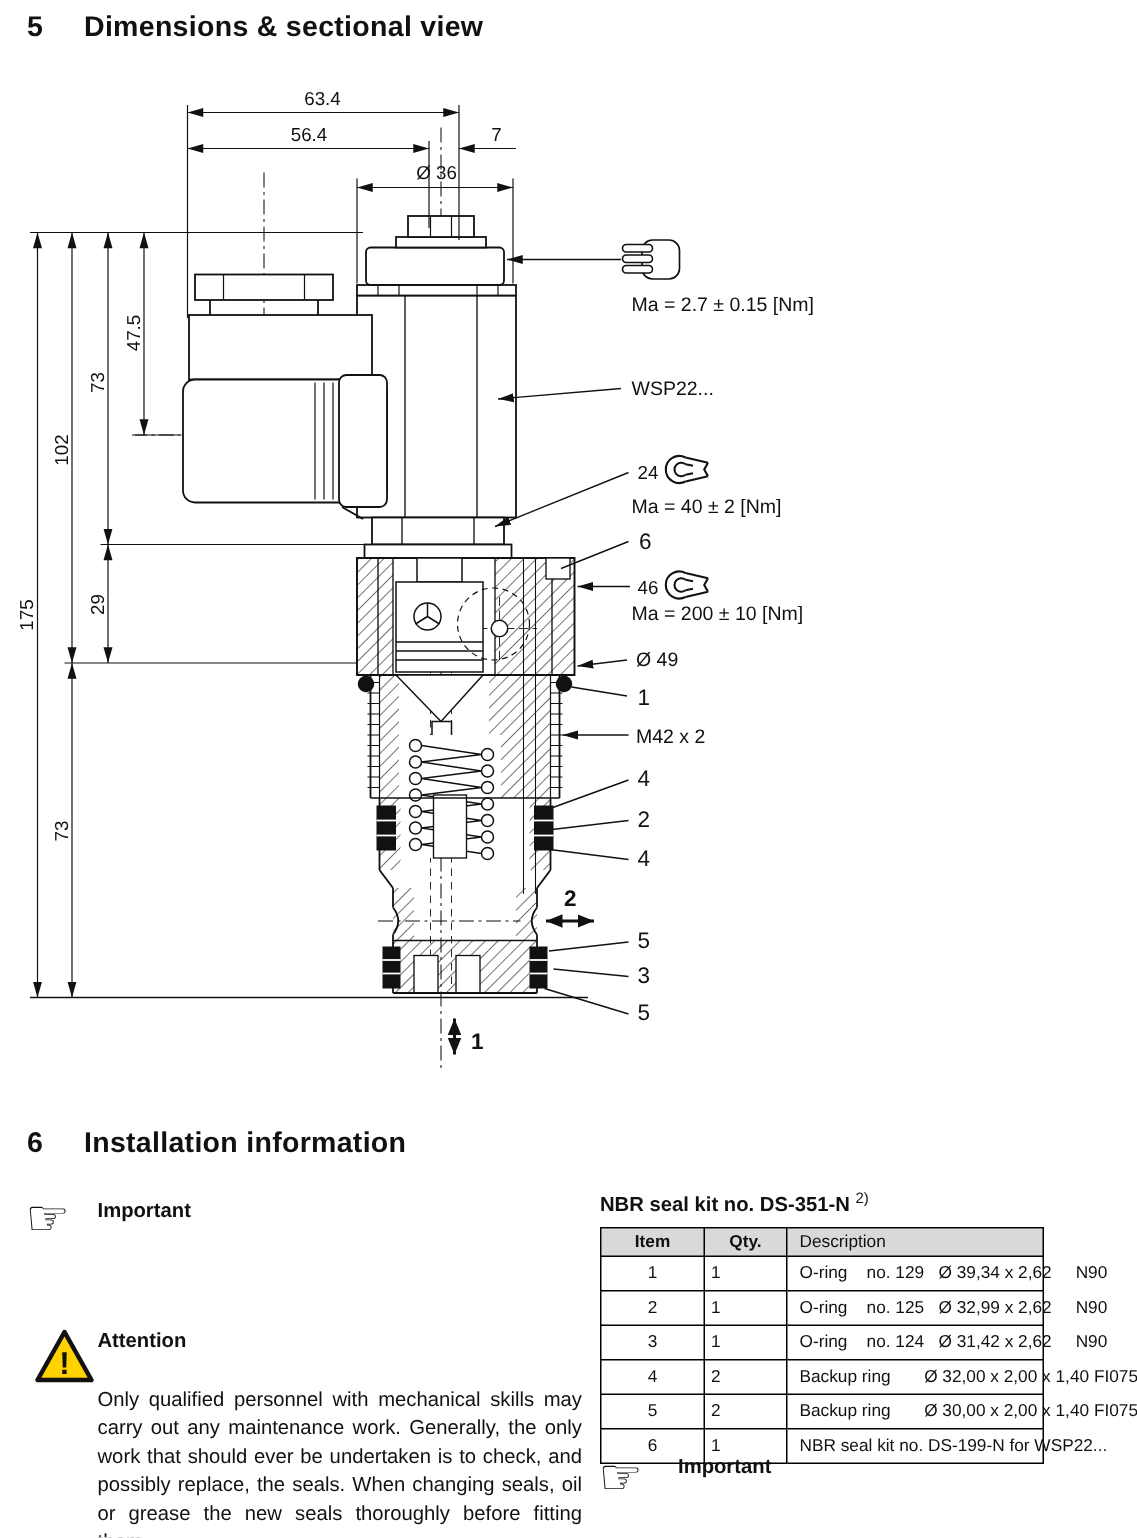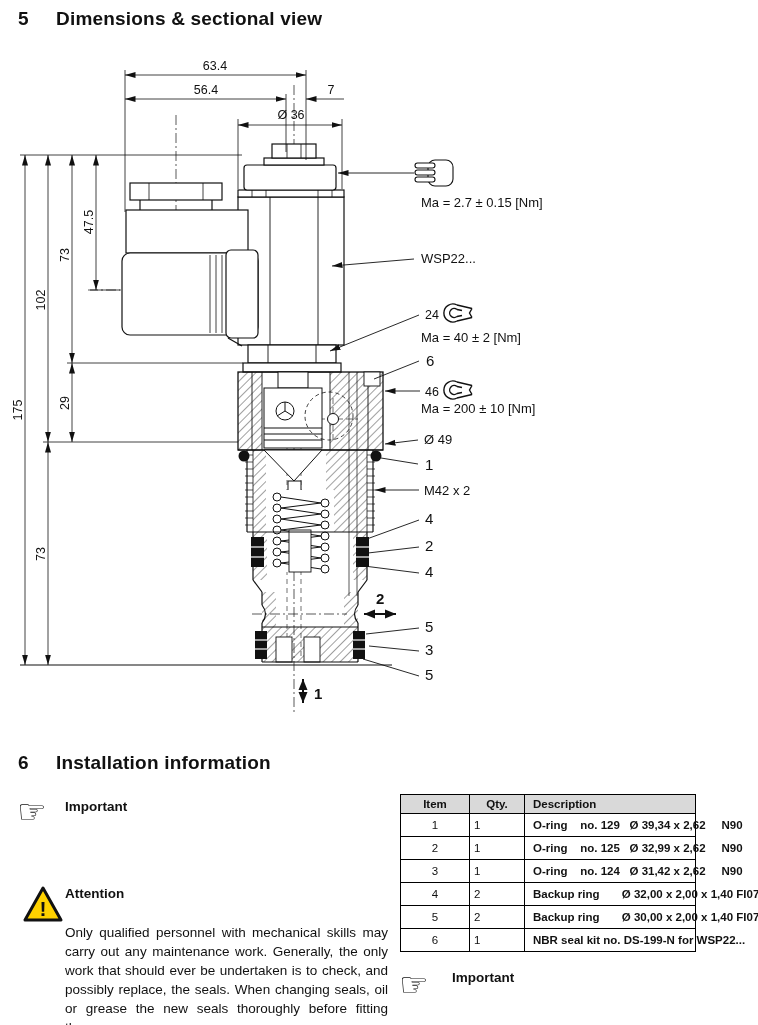--- a/index.html
+++ b/index.html
@@ -10,29 +10,29 @@
   svg text{font-family:"Liberation Sans", sans-serif;fill:#111;}
   .t-dim{font-size:12.5px;}
   .t-note{font-size:13px;}
   .t-item{font-size:15px;}
   .t-port{font-size:15px;font-weight:bold;}
   .manicule{position:absolute;font-family:"DejaVu Sans", sans-serif;font-size:33px;line-height:1;color:#111;}
   .blk-head{position:absolute;font-size:13.5px;font-weight:bold;}
   .blk-body{position:absolute;width:323px;font-size:13.5px;line-height:19px;text-align:justify;}
   .kit-title{position:absolute;font-size:13.5px;font-weight:bold;}
   .sup{font-size:10px;vertical-align:super;font-weight:normal;}
-  table.kit{position:absolute;left:400px;top:794px;border-collapse:collapse;width:296px;
+  table.kit{position:absolute;left:400px;top:818px;border-collapse:collapse;width:296px;
             font-size:11.5px;table-layout:fixed;}
   table.kit th,table.kit td{border:1px solid #000;padding:1px 4px;}
   table.kit th{background:#d9d9d9;height:16px;}
   table.kit td{height:20px;}
   .c-item{width:60px;text-align:center;}
   .c-qty{width:46px;}
-  .c-desc{text-align:left;padding-left:8px !important;white-space:pre;font-weight:bold;}
-  th.c-desc{font-weight:bold;}
+  .c-desc{text-align:left;padding-left:8px !important;white-space:pre;}
+  th.c-desc{font-weight:normal;}
   .foot-sup{font-size:11px;vertical-align:super;}
   .foot-text{font-size:13.5px;}
 </style>
 </head>
 <body>
 
 <div class="page">
 
   <div class="sec-head" id="sec5" style="left:18px;top:8px;">
     <span class="num">5</span>

